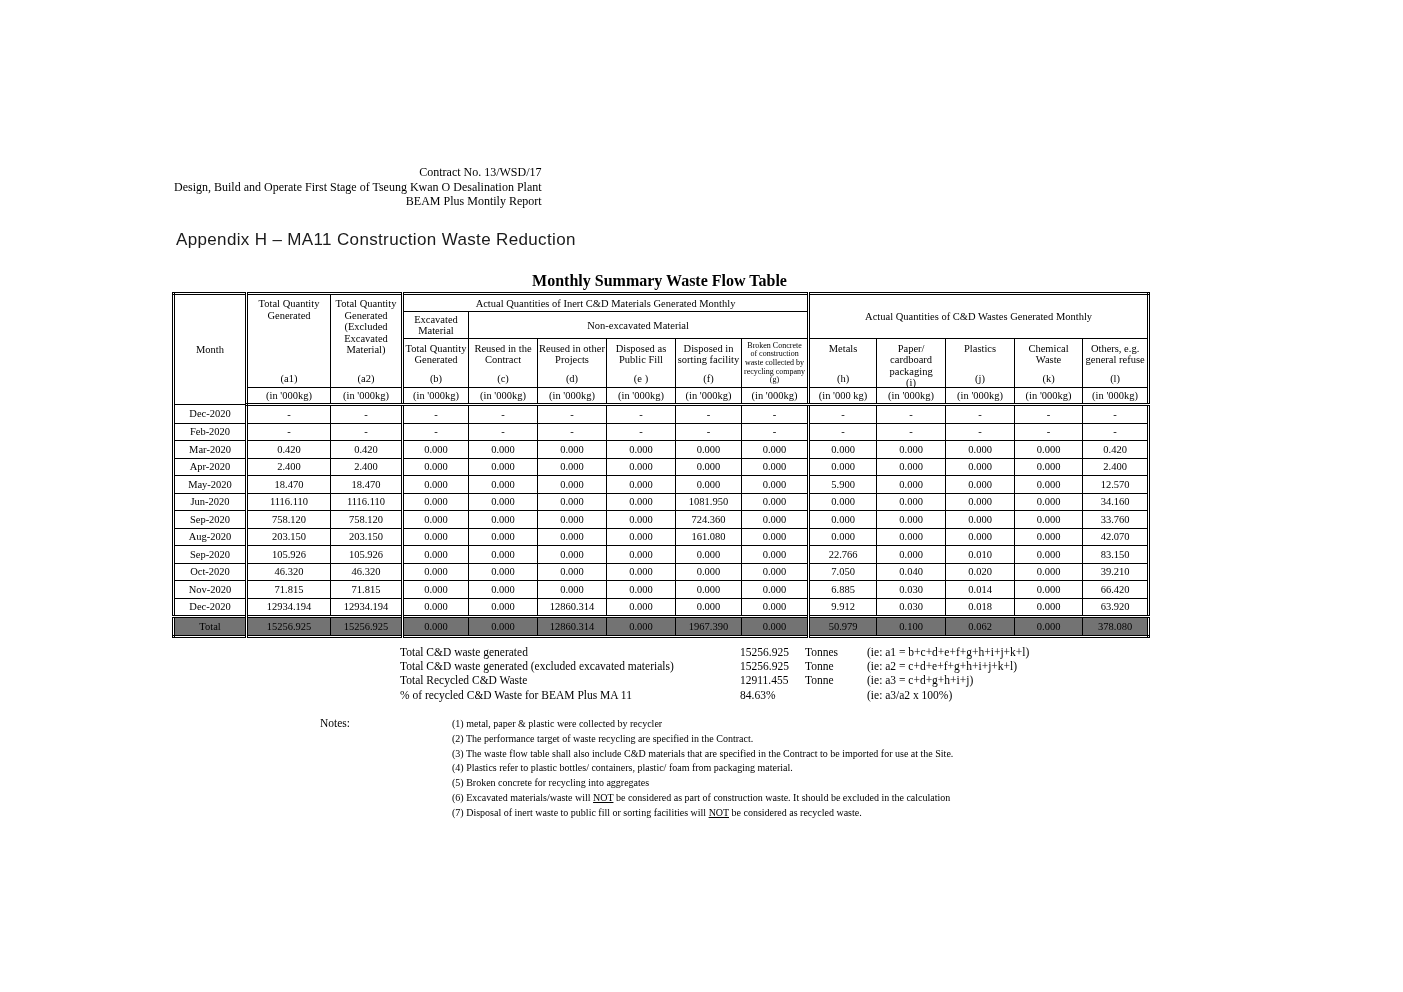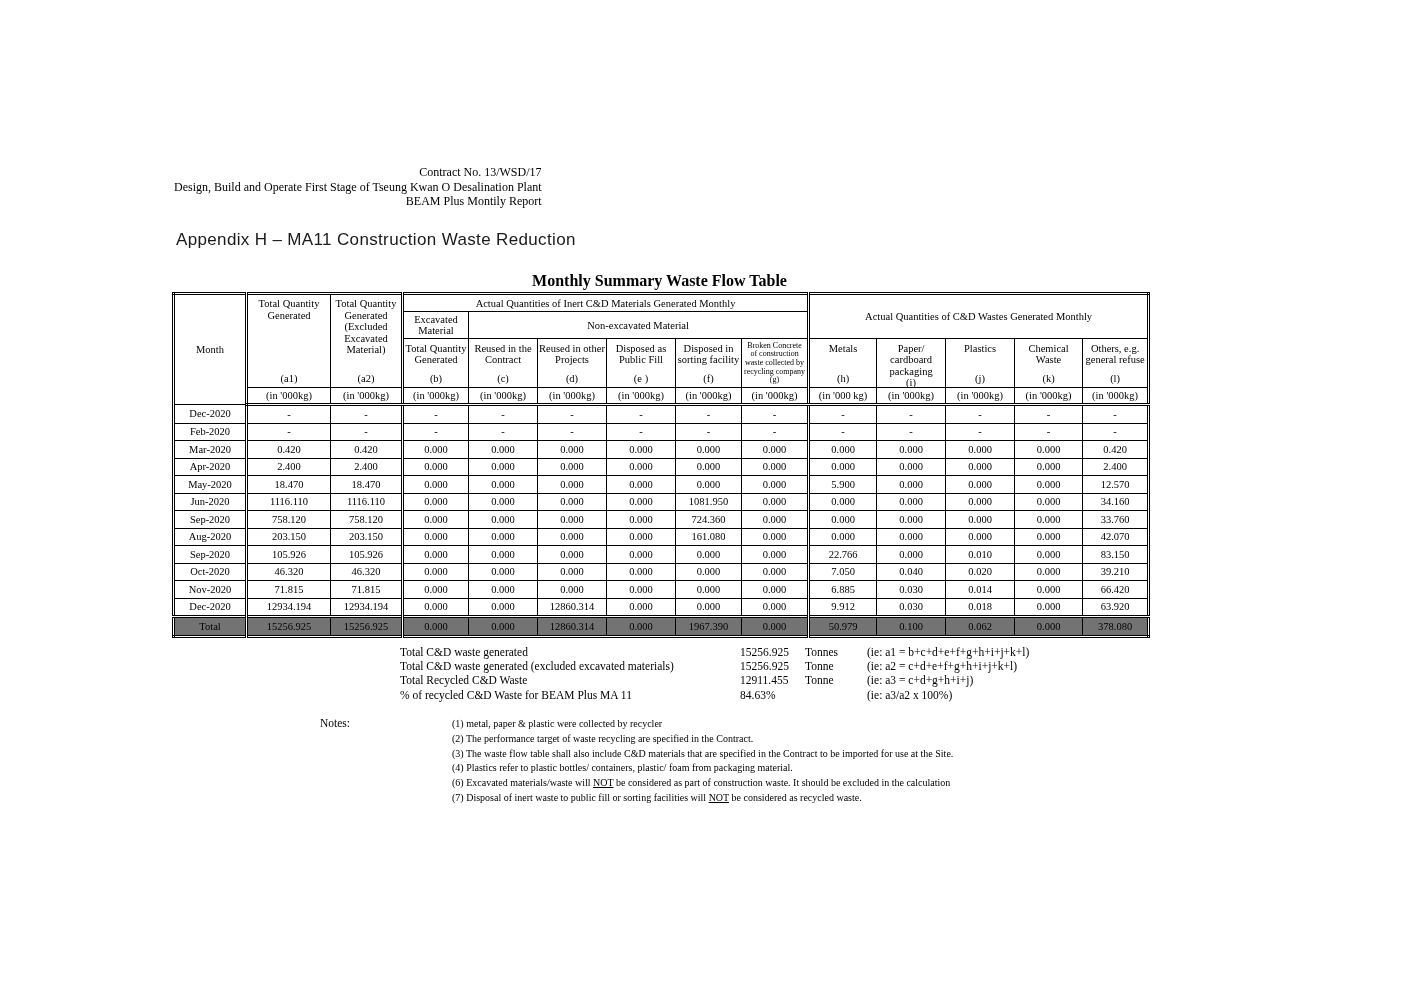--- a/index.html
+++ b/index.html
@@ -423,17 +423,18 @@
       <span class="sform">(ie: a3/a2 x 100%)</span>
     </div>
   </div>
 
   <div class="notes-label">Notes:</div>
   <div class="notes-items">
       <div class="note-line"><span>(1) metal, paper &amp; plastic were collected by recycler</span><span class="u"></span><span></span></div>
       <div class="note-line"><span>(2) The performance target of waste recycling are specified in the Contract.</span><span class="u"></span><span></span></div>
       <div class="note-line"><span>(3) The waste flow table shall also include C&amp;D materials that are specified in the Contract to be imported for use at the Site.</span><span class="u"></span><span></span></div>
       <div class="note-line"><span>(4) Plastics refer to plastic bottles/ containers, plastic/ foam from packaging material.</span><span class="u"></span><span></span></div>
+      <div class="note-line"><span>(5) Broken concrete for recycling into aggregates</span><span class="u"></span><span></span></div>
       <div class="note-line"><span>(6) Excavated materials/waste will </span><span class="u">NOT</span><span> be considered as part of construction waste. It should be excluded in the calculation</span></div>
       <div class="note-line"><span>(7) Disposal of inert waste to public fill or sorting facilities will </span><span class="u">NOT</span><span> be considered as recycled waste.</span></div>
     </div>
 
 </div>
 
 </body></html>

